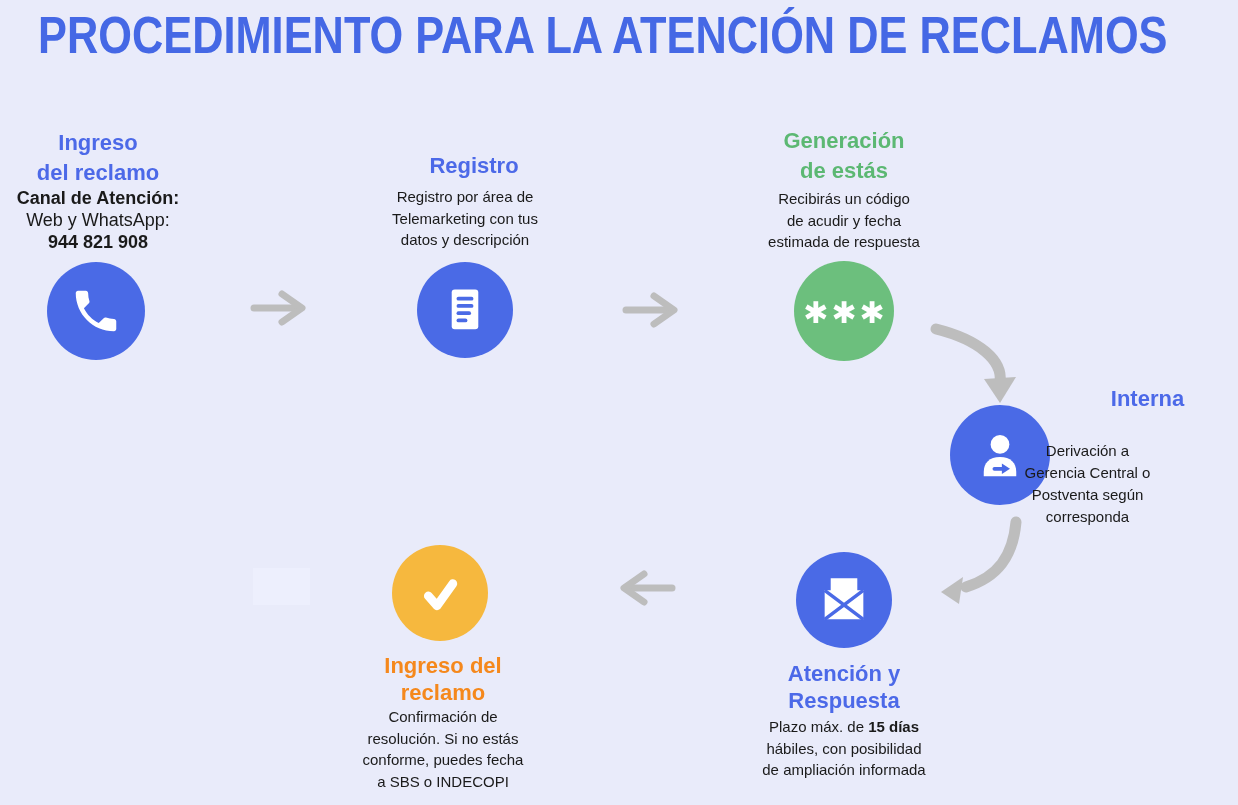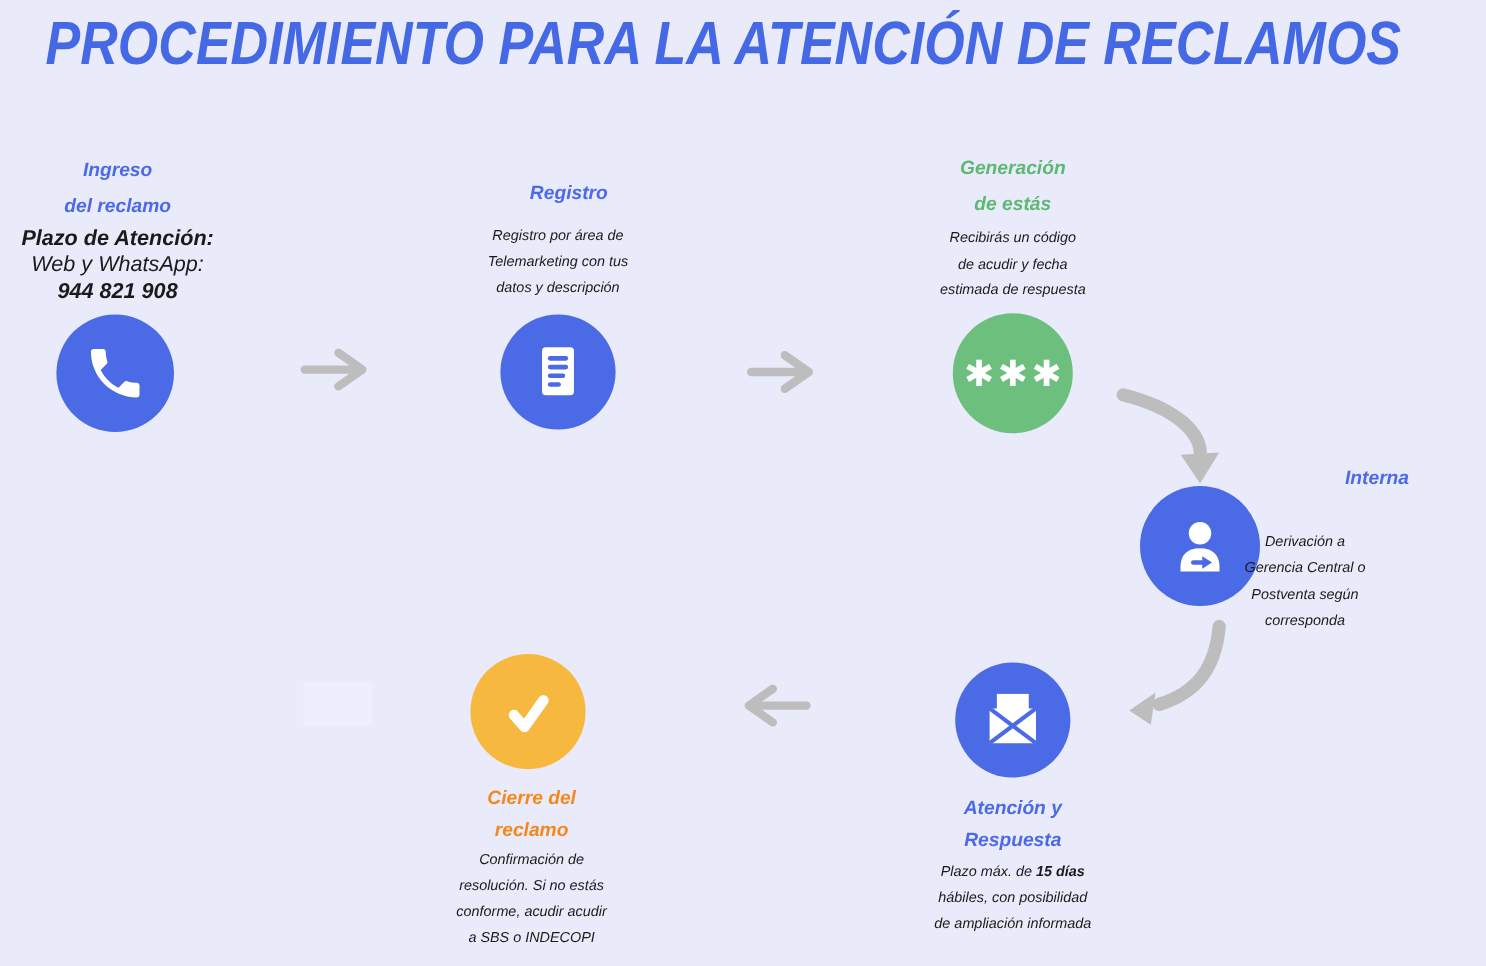--- a/index.html
+++ b/index.html
@@ -2,27 +2,27 @@
 <html style="--page-bg: #E9EBFA; --blue: #4A6AE6; --heading-blue: #4C69E8; --title-blue: #4568E5; --green: #6CBF7D; --heading-green: #5CB873; --yellow: #F6B83E; --heading-orange: #F5881C; --arrow-gray: #BDBDBD; --text-dark: #1A1A1A;"><head>
 <meta charset="utf-8">
 <style>
   :root{
     --page-bg:#E9EBFA; --blue:#4A6AE6; --heading-blue:#4C69E8; --title-blue:#4568E5;
     --green:#6CBF7D; --heading-green:#5CB873; --yellow:#F6B83E; --heading-orange:#F5881C;
     --arrow-gray:#BDBDBD; --text-dark:#1A1A1A;
   }
   html,body{margin:0;padding:0;}
   body{background:var(--page-bg);font-family:"Liberation Sans","DejaVu Sans",sans-serif;}
-  #canvas{position:relative;width:1238px;height:805px;background:var(--page-bg);overflow:hidden;font-style:italic;}
+  #canvas{position:relative;width:1238px;height:805px;background:var(--page-bg);overflow:hidden;}
   #title{position:absolute;left:38px;top:6px;margin:0;font-size:51px;font-weight:bold;
          color:var(--title-blue);white-space:nowrap;transform:scaleX(0.85);transform-origin:0 0;
          letter-spacing:0px;}
-  .heading{position:absolute;font-weight:bold;font-size:16px;text-align:center;}
+  .heading{position:absolute;font-weight:bold;font-size:22px;text-align:center;}
   .h-blue{color:var(--heading-blue);} .h-green{color:var(--heading-green);} .h-orange{color:var(--heading-orange);}
-  .desc{position:absolute;font-size:12px;line-height:21.5px;text-align:center;color:var(--text-dark);}
+  .desc{position:absolute;font-size:15px;line-height:21.5px;text-align:center;color:var(--text-dark);}
   .b{font-weight:bold;}
   .circle{position:absolute;border-radius:50%;display:flex;align-items:center;justify-content:center;}
   .c-blue{background:var(--blue);} .c-green{background:var(--green);} .c-yellow{background:var(--yellow);}
   #arrows{position:absolute;left:0;top:0;pointer-events:none;}
   .as{stroke:var(--arrow-gray);stroke-width:7;fill:none;stroke-linecap:round;stroke-linejoin:round;}
   .asc{stroke:var(--arrow-gray);stroke-width:11;fill:none;stroke-linecap:round;}
   .ah{fill:var(--arrow-gray);stroke:none;}
   .icon-line{fill:var(--blue);}
   .icon-stroke-blue{stroke:var(--blue);fill:none;}
   #s0-heading{left:0;top:128;width:196;line-height:30px;}
@@ -79,21 +79,21 @@
       <path class="as" d="M672,588 H628"></path>
       <path class="as" d="M644,574 L624,588 L644,602"></path>
     </g>
   </svg>
 
   <div class="heading h-blue" id="s0-heading">
     <div>Ingreso</div>
     <div>del reclamo</div>
   </div>
   <div class="desc" id="s0-desc">
-    <div class="b">Plazo de Atención:</div>
+    <div class="b">Canal de Atención:</div>
     <div>Web y WhatsApp:</div>
     <div class="b">944 821 908</div>
   </div>
   <div class="circle c-blue" id="s0-circle">
     <svg width="54" height="54" viewBox="0 0 24 24">
       <path fill="#ffffff" d="M6.62 10.79c1.44 2.83 3.76 5.14 6.59 6.59l2.2-2.2c.27-.27.67-.36 1.02-.24 1.12.37 2.33.57 3.57.57.55 0 1 .45 1 1V20c0 .55-.45 1-1 1-9.39 0-17-7.61-17-17 0-.55.45-1 1-1h3.5c.55 0 1 .45 1 1 0 1.25.2 2.45.57 3.57.11.35.03.74-.25 1.02l-2.2 2.2z"></path>
     </svg>
   </div>
 
   <div class="heading h-blue" id="s1-heading">
@@ -161,23 +161,23 @@
     <div>hábiles, con posibilidad</div>
     <div>de ampliación informada</div>
   </div>
 
   <div class="circle c-yellow" id="s5-circle">
     <svg width="56" height="56" viewBox="0 0 48 48">
       <path d="M14,26.5 L21.5,35 L35,16" stroke="#ffffff" stroke-width="7.5" fill="none" stroke-linecap="round" stroke-linejoin="round"></path>
     </svg>
   </div>
   <div class="heading h-orange" id="s5-heading">
-    <div>Cierre del</div>
+    <div>Ingreso del</div>
     <div>reclamo</div>
   </div>
   <div class="desc" id="s5-desc">
     <div>Confirmación de</div>
     <div>resolución. Si no estás</div>
-    <div>conforme, acudir acudir</div>
+    <div>conforme, puedes fecha</div>
     <div>a SBS o INDECOPI</div>
   </div>
 
 </div>
 
 </body></html>

